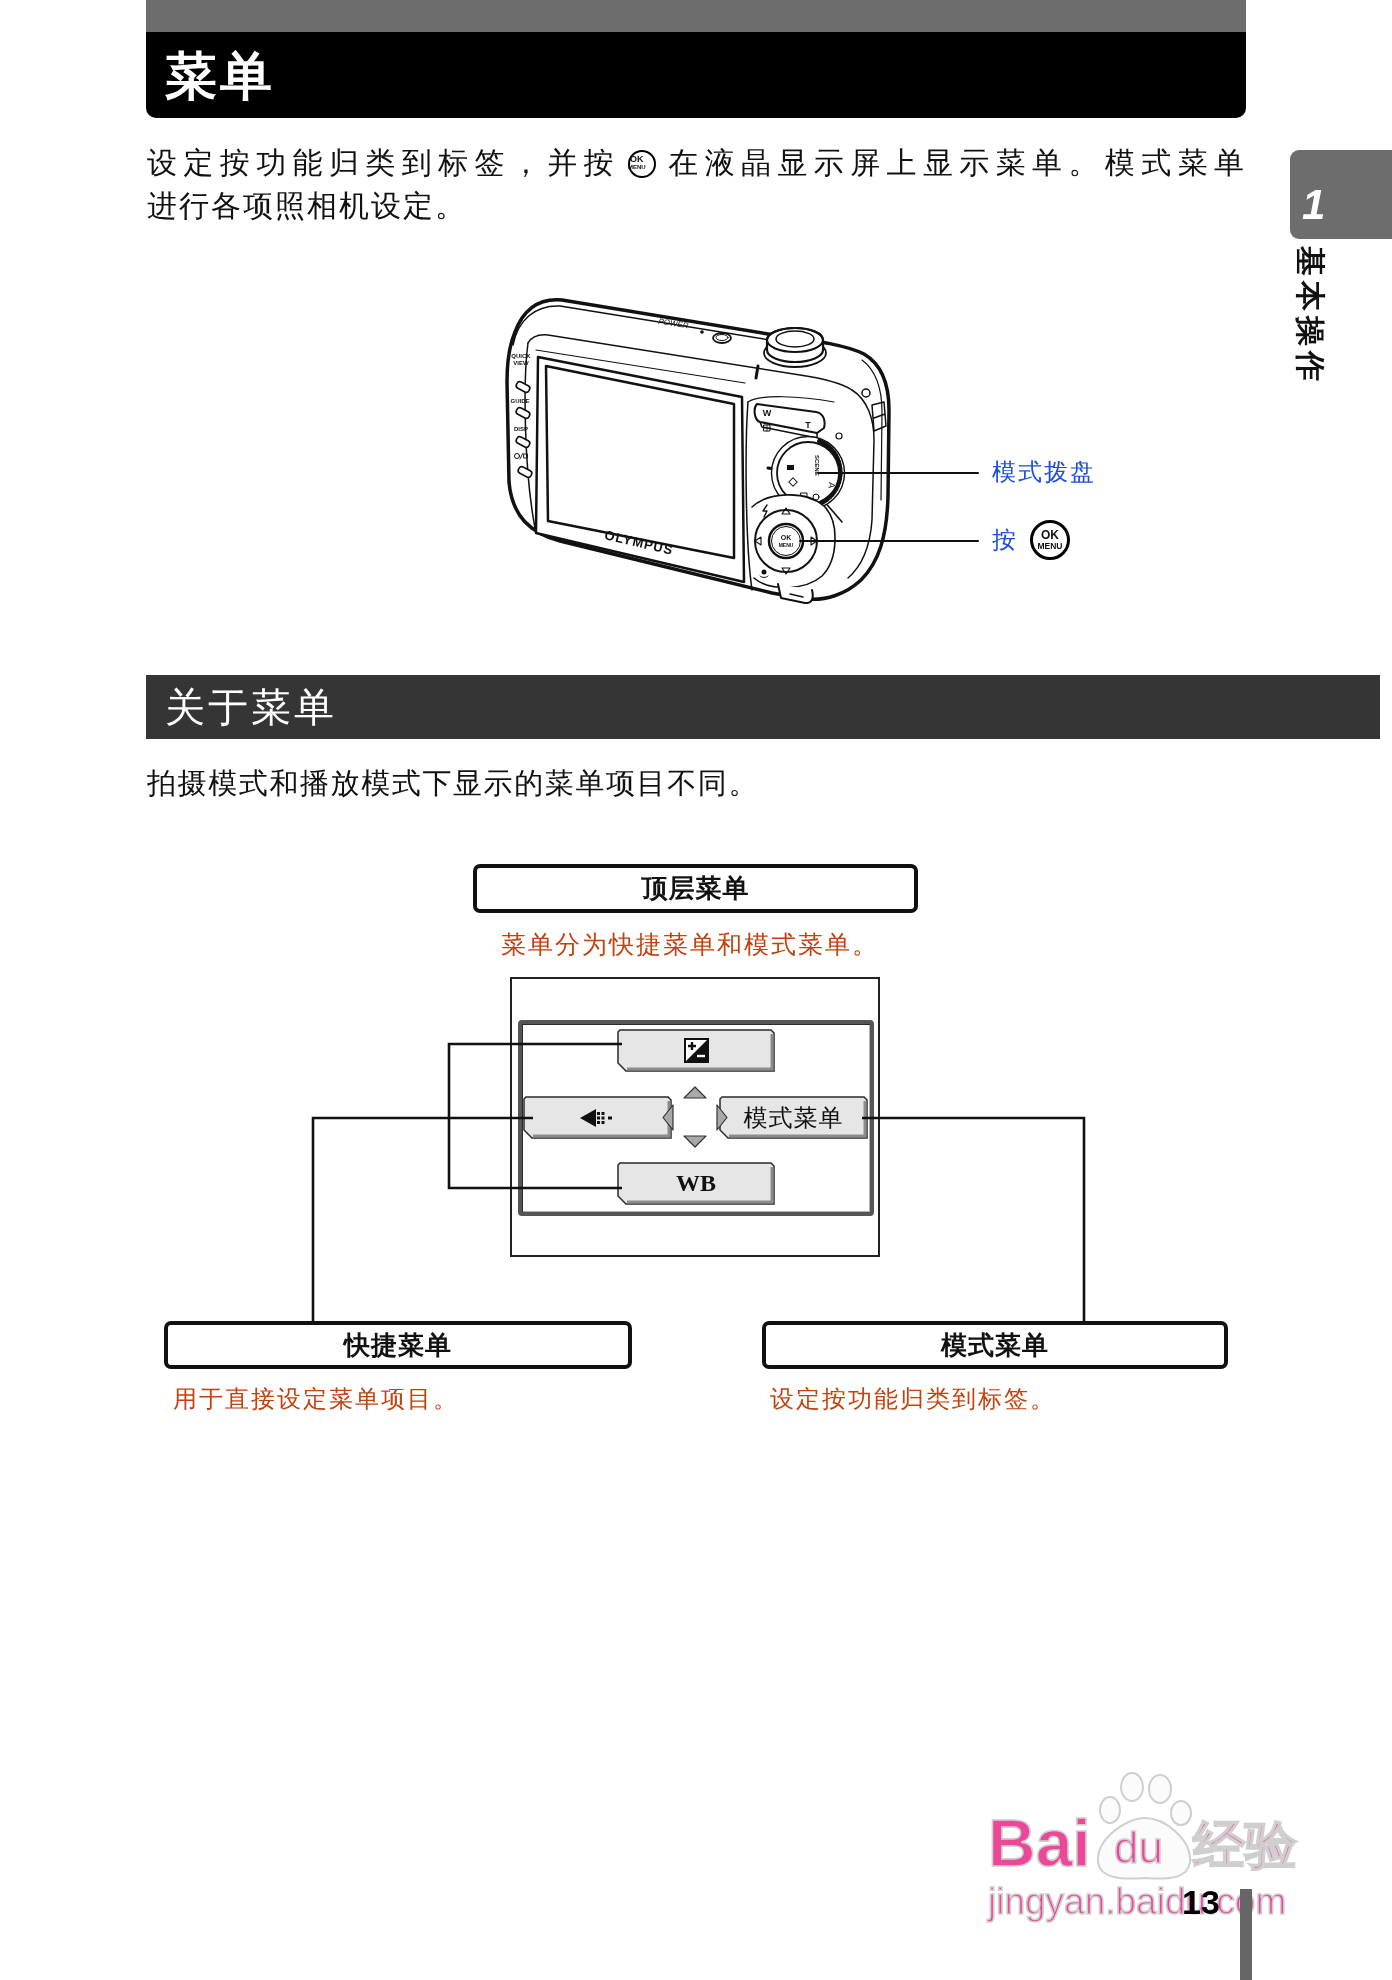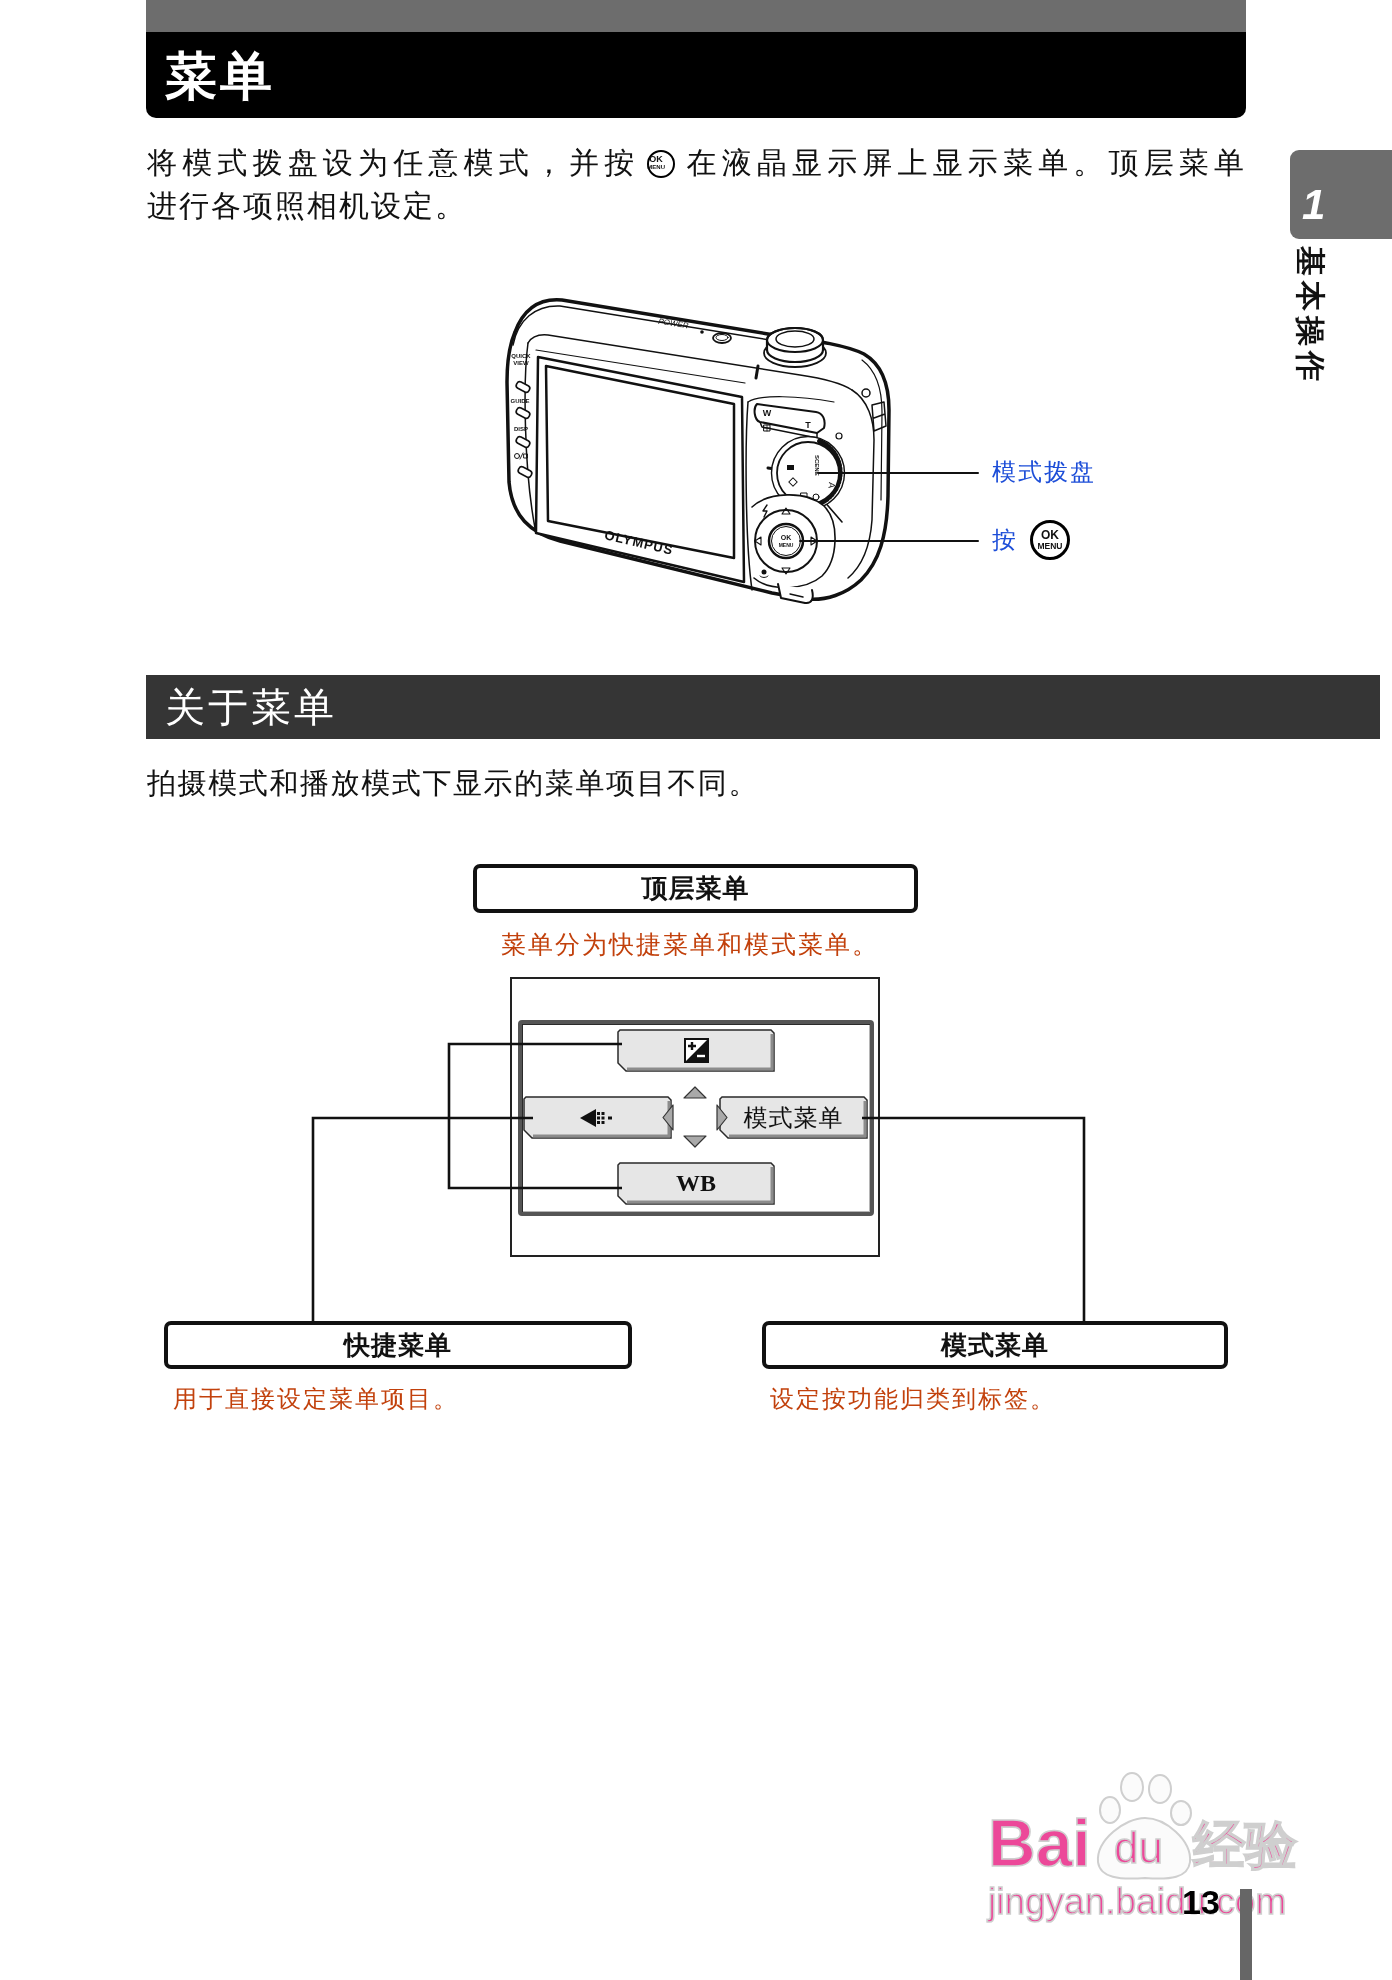--- a/index.html
+++ b/index.html
@@ -82,21 +82,21 @@
 </head>
 <body>
 
 <div class="page">
 
   <div class="abs chapter-header">
     <div class="stripe"></div>
     <div class="chapter-title">菜单</div>
   </div>
 
-  <div class="abs intro-line intro-line1"><span>将模式拨盘设为任意模式，并按</span><span class="ok-inline"><span class="ok-top">OK</span><span class="ok-bottom">MENU</span></span><span>在液晶显示屏上显示菜单。顶层菜单</span></div>
+  <div class="abs intro-line intro-line1"><span>设定按功能归类到标签，并按</span><span class="ok-inline"><span class="ok-top">OK</span><span class="ok-bottom">MENU</span></span><span>在液晶显示屏上显示菜单。模式菜单</span></div>
   <div class="abs intro-line intro-line2">进行各项照相机设定。</div>
 
   <div class="abs chapter-tab">
     <div class="chapter-tab-number">1</div>
   </div>
   <div class="abs chapter-label">基本操作</div>
 
   <svg class="abs camera-figure" viewBox="495 293 490 320" width="490" height="320">
     <g fill="none" stroke="#111" stroke-linejoin="round" stroke-linecap="round">
       <path d="M 515,332 C 524,308 540,298 562,300 L 768,334 C 800,339 842,343 864,354 C 881,364 889,382 889,410 L 888,496 C 887,536 879,562 861,580 C 846,594 826,601 806,599 L 772,593 L 560,541 C 530,533 512,516 509,482 L 507,382 C 507,360 509,346 515,332 Z" fill="#fff" stroke-width="3.5"></path>

